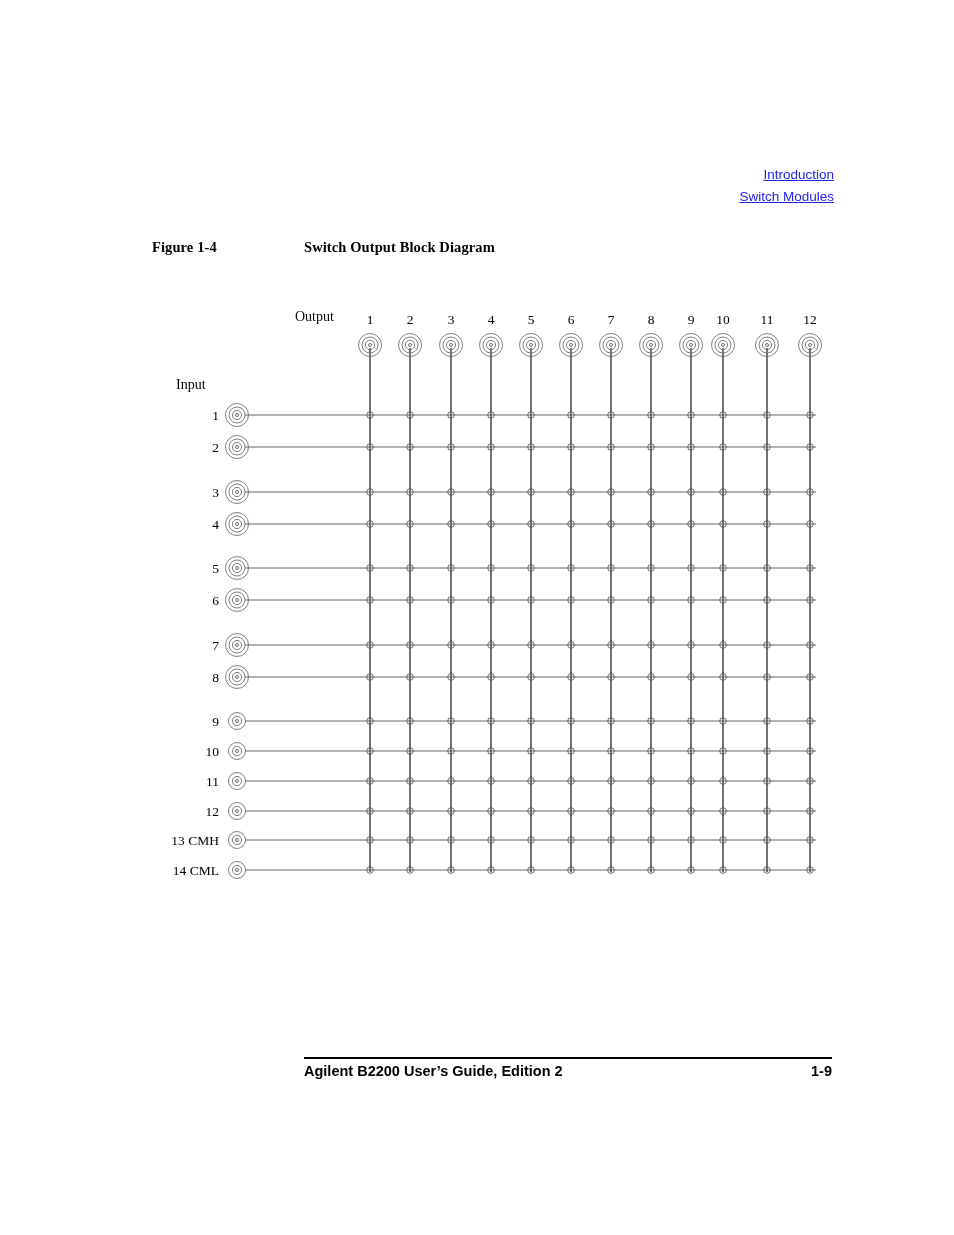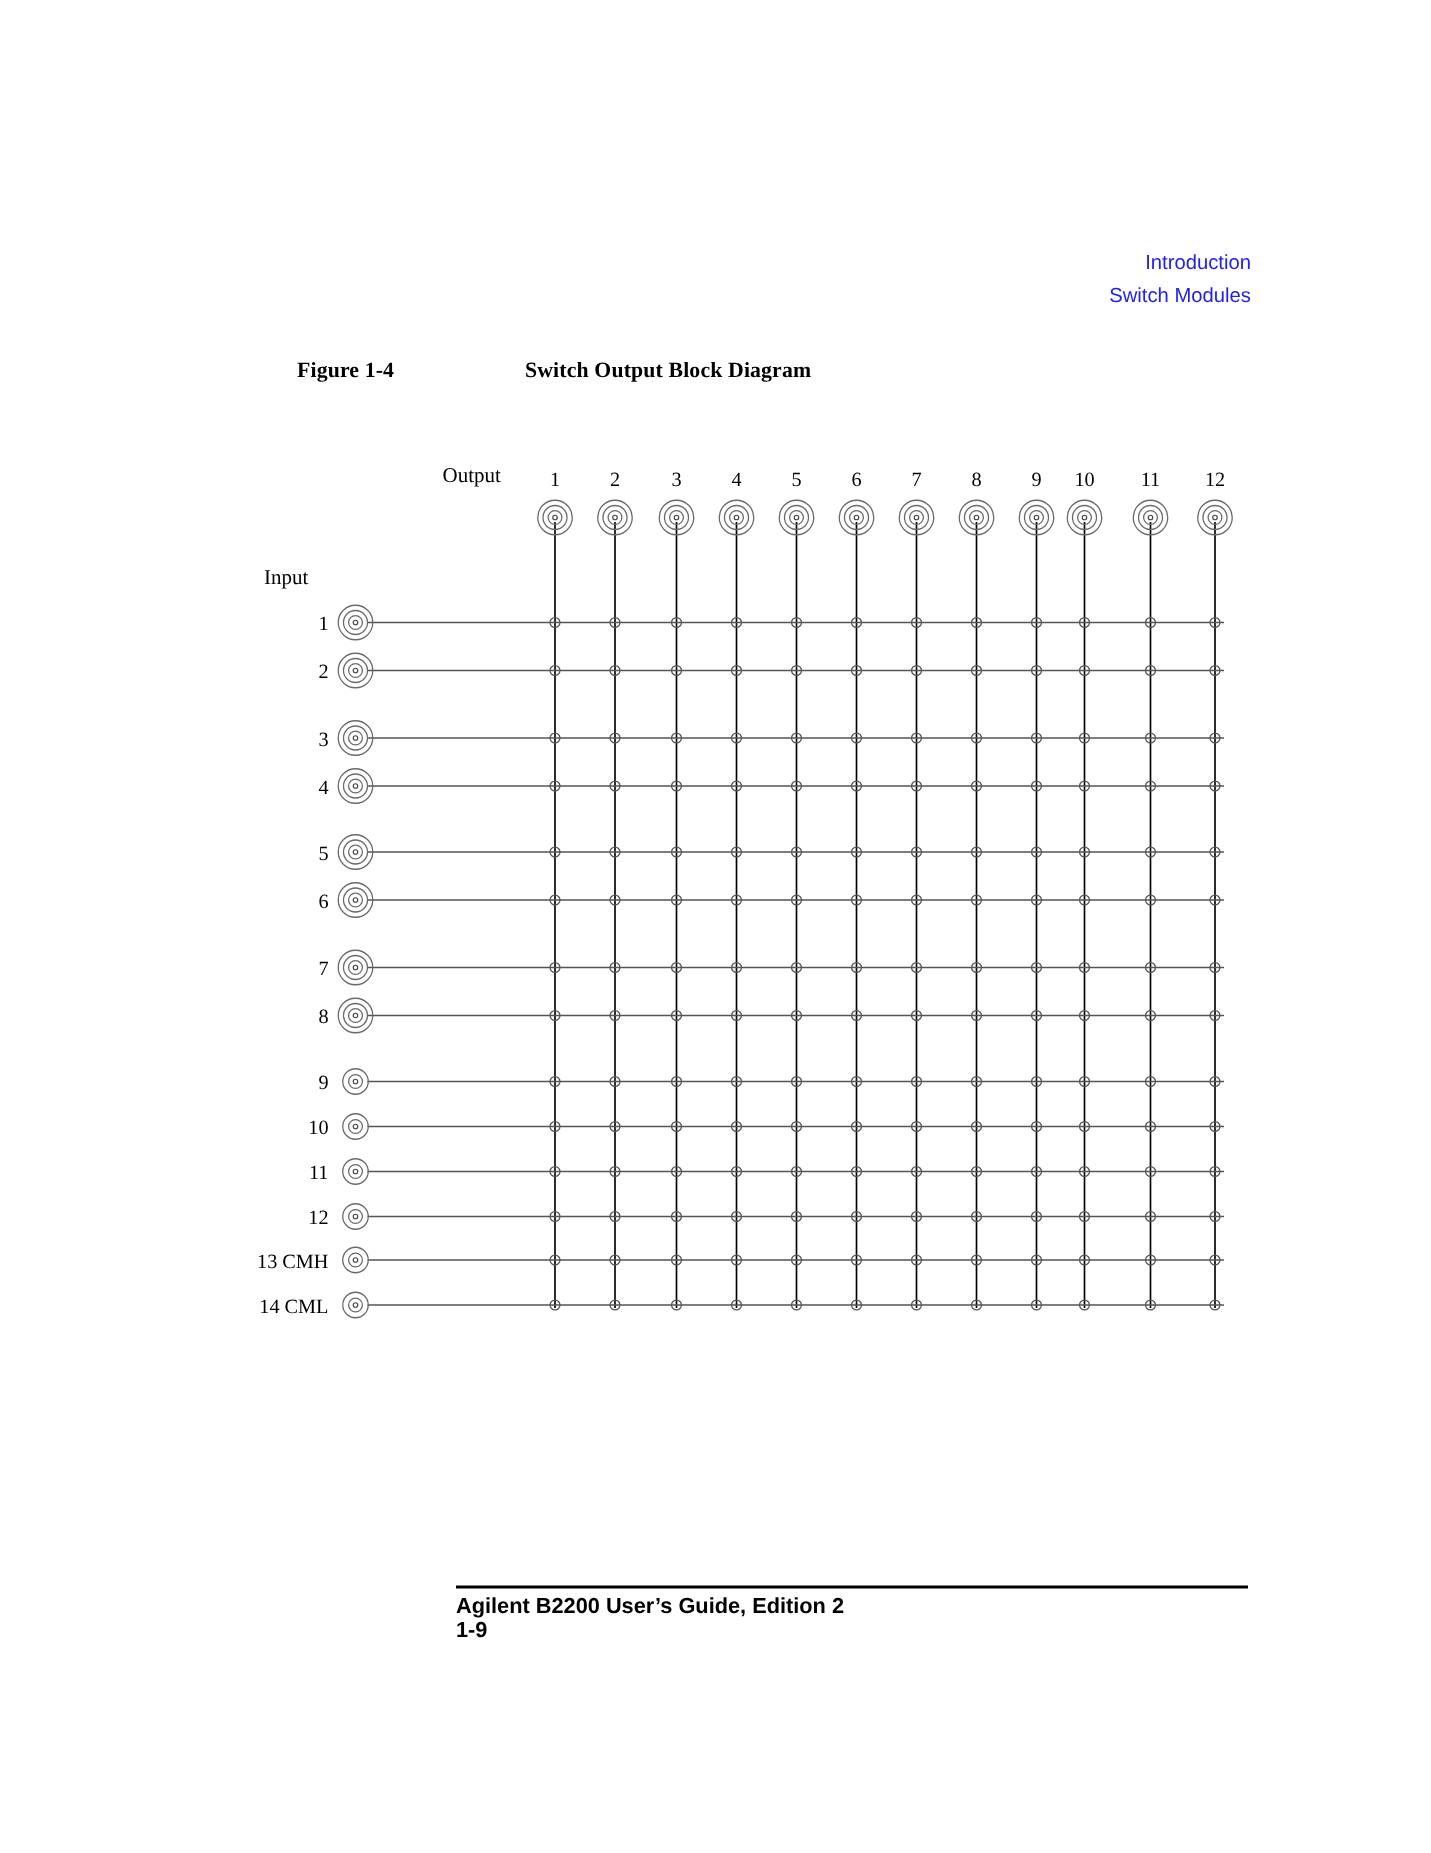--- a/index.html
+++ b/index.html
@@ -19,38 +19,38 @@
   
   #running-header {
     position: absolute;
     top: 164px;
     right: 120px;
     text-align: right;
     font-family: "Liberation Sans", sans-serif;
     font-size: 13.5px;
     line-height: 22px;
     color: #2222ee;
+    text-decoration: underline;
   }
   #running-header div { white-space: nowrap; }
 
   
   #figure-caption {
     position: absolute;
     top: 239px;
     left: 152px;
     width: 700px;
     font-family: "Liberation Serif", serif;
     font-weight: bold;
     font-size: 14.5px;
     letter-spacing: 0.1px;
   }
   #figure-caption .fig-num {
     display: inline-block;
     width: 152px;
-    margin-left: 46px;
   }
 
   
   #diagram {
     position: absolute;
     left: 0;
     top: 0;
     width: 954px;
     height: 1000px;
     margin-top: 40px;
@@ -81,21 +81,20 @@
     position: absolute;
     left: 304px;
     top: 1063px;
     width: 528px;
     font-family: "Liberation Sans", sans-serif;
     font-weight: bold;
     font-size: 14.5px;
     display: flex;
     justify-content: space-between;
     align-items: baseline;
-    flex-direction: column;
   }
 </style>
 </head>
 <body>
 
 <div id="running-header">
   <div>Introduction</div>
   <div>Switch Modules</div>
 </div>
 

